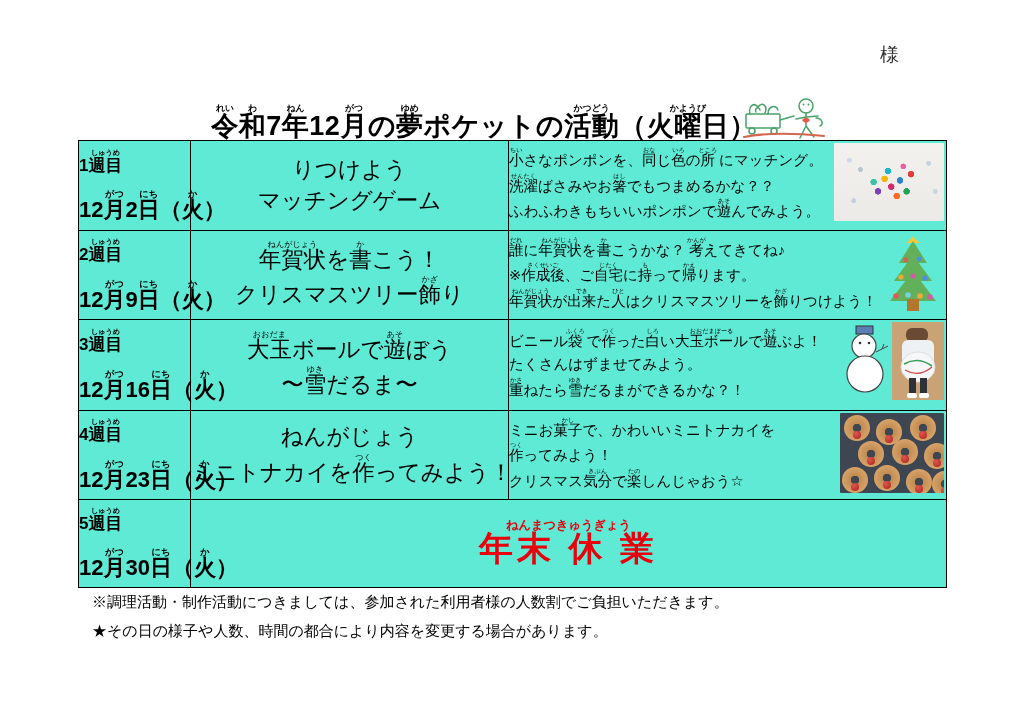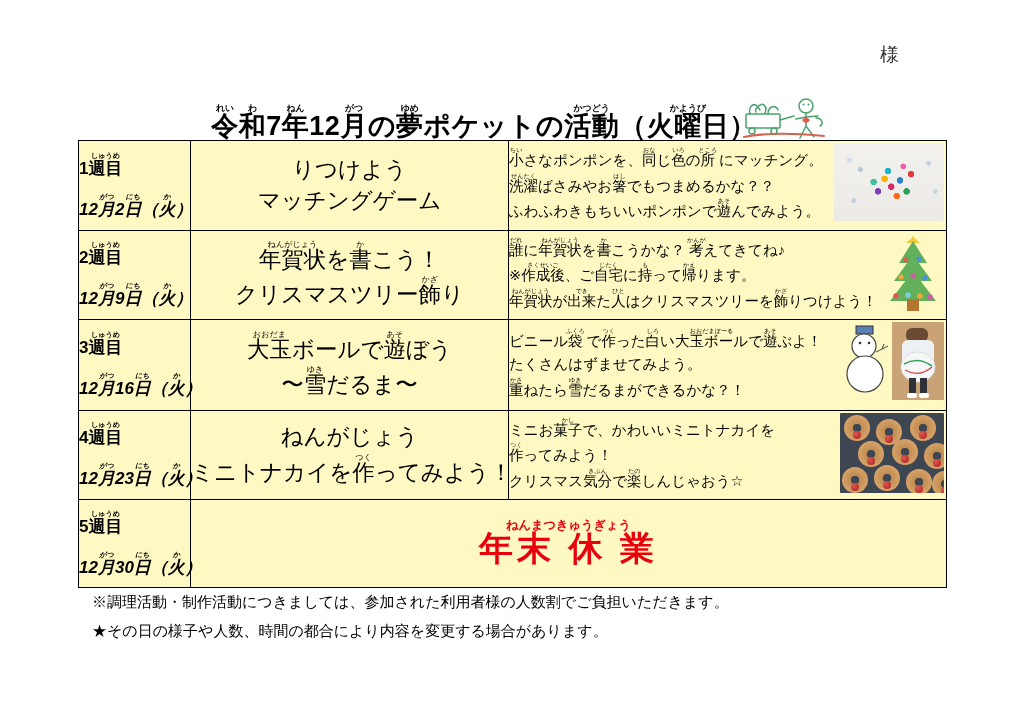--- a/index.html
+++ b/index.html
@@ -37,36 +37,36 @@
     position:absolute;left:728px;top:92px;width:112px;height:50px;
   }
 
   
   .tbl{
     position:absolute;left:78px;top:140px;
     width:868px;border-collapse:collapse;table-layout:fixed;
   }
   .tbl td{
     border:1.4px solid #000;padding:0;vertical-align:middle;
-    background:#fef9c3;
+    background:#5eead4;
   }
   .col-week{width:112px;}
   .col-act{width:318px;}
   .col-desc{width:438px;}
 
   .r1 td{height:89px;}
   .r2 td{height:88px;margin-left:31px;}
   .r3 td{height:90px;}
   .r4 td{height:88px;}
   .r5 td{height:87px;}
 
   
   .week-cell{padding:6px 6px 7px 7px;}
   .week-no{font-size:17px;font-weight:bold;line-height:1.15;margin-bottom:14px;}
-  .week-date{font-size:17px;font-weight:bold;line-height:1.15;white-space:nowrap;font-style:italic;}
+  .week-date{font-size:22px;font-weight:bold;line-height:1.15;white-space:nowrap;}
   .week-no rt,.week-date rt{font-size:.42em;font-weight:bold;}
 
   
   .act-cell{text-align:center;}
   .act-line{font-size:22.5px;line-height:1.35;white-space:nowrap;}
   .act-line rt{font-size:.36em;font-weight:normal;}
 
   
   .desc-cell{position:relative;padding:6px 0 6px 8px;}
   .desc-line{font-size:14.5px;line-height:1.62;white-space:nowrap;}

